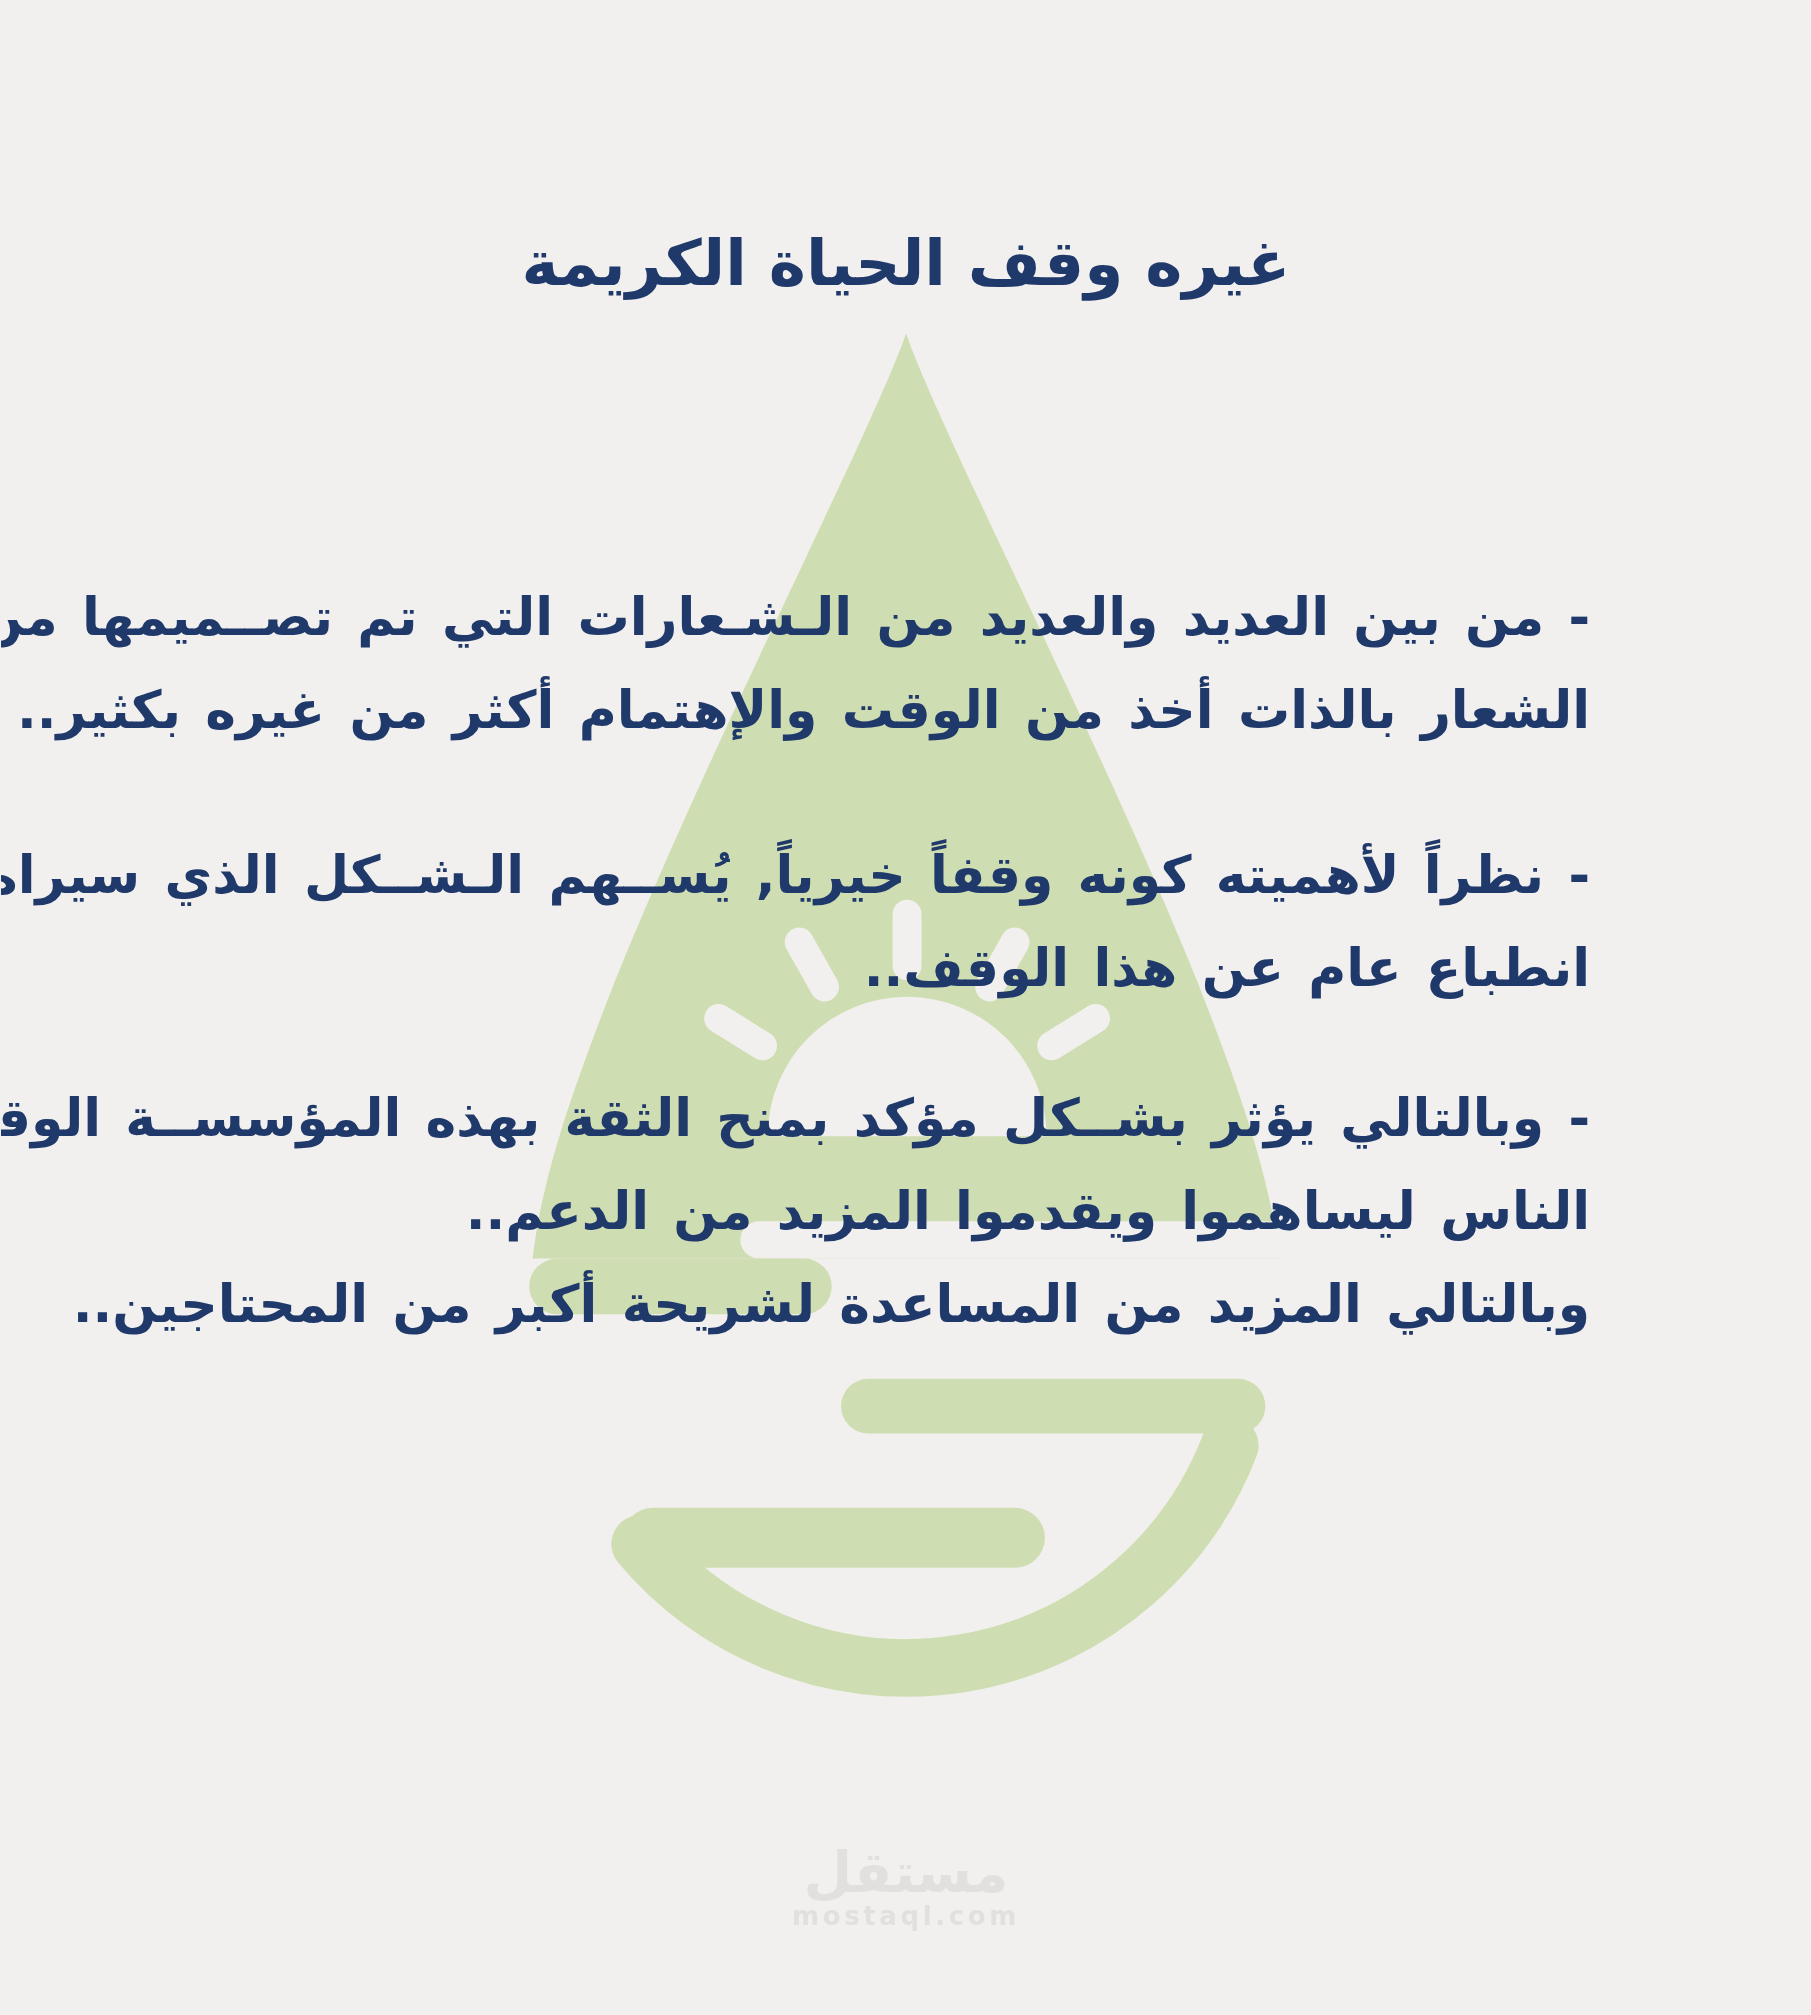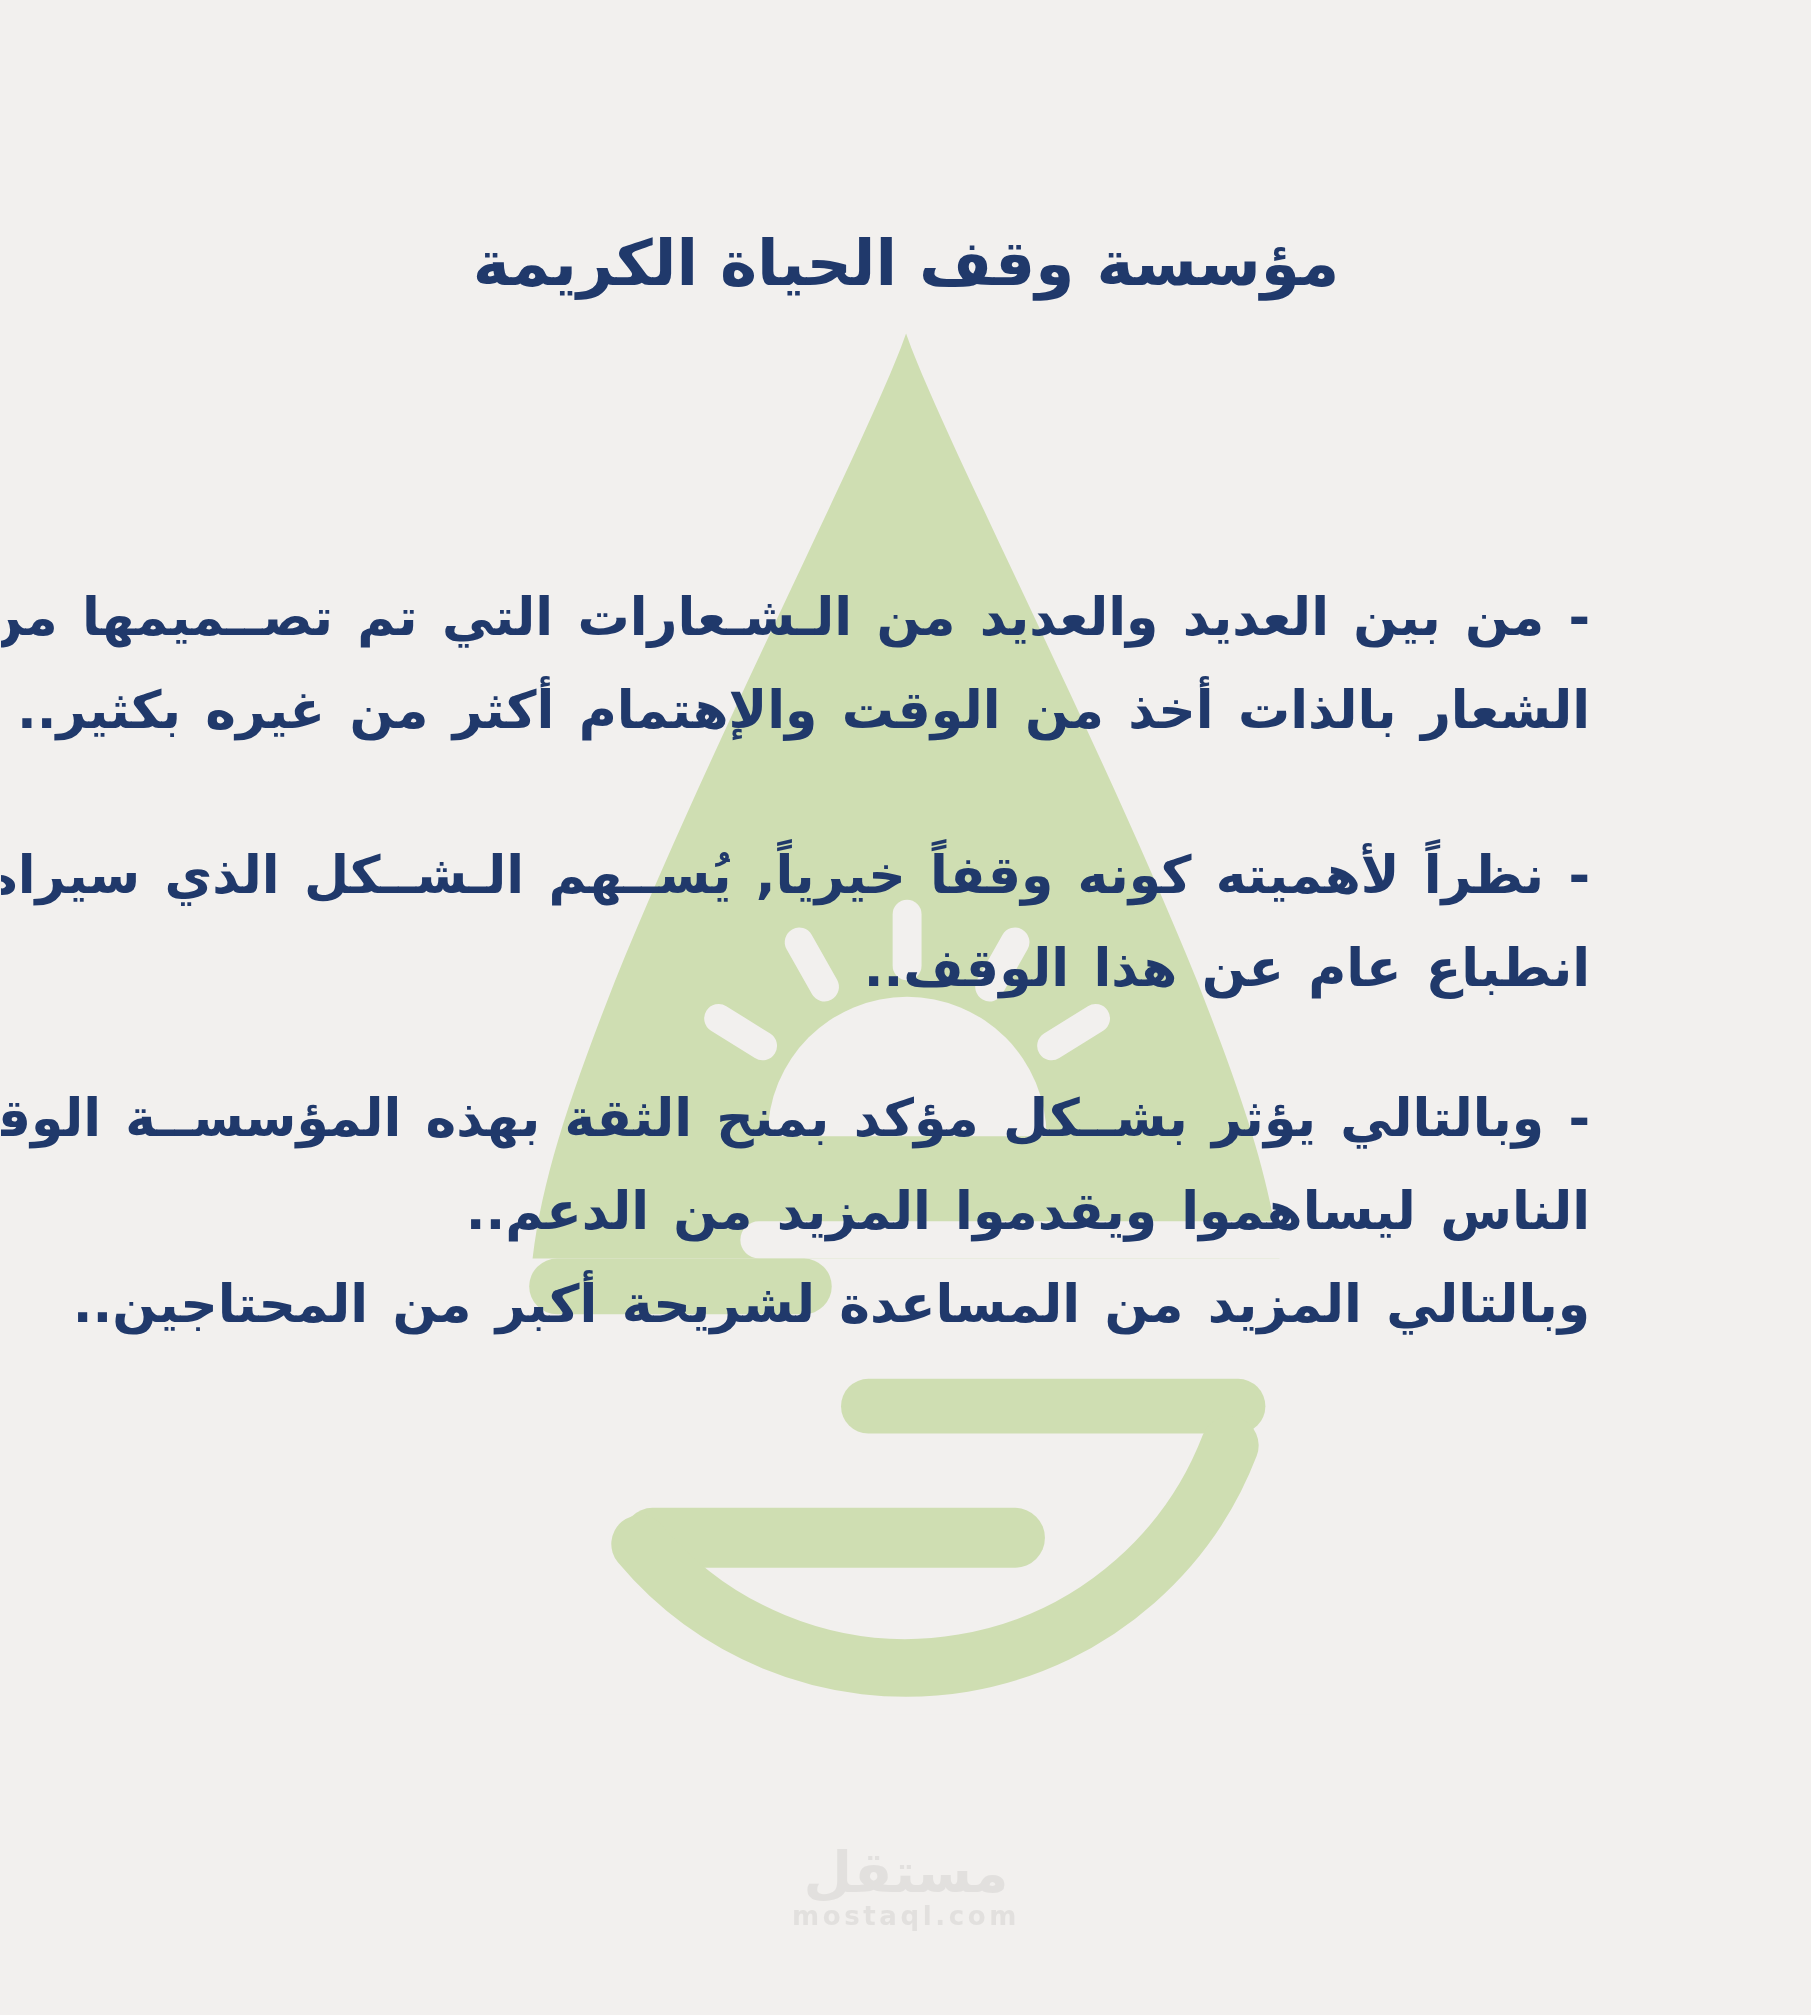--- a/index.html
+++ b/index.html
@@ -87,21 +87,21 @@
 
   <rect fill="#f2f0ee" x="950" y="2437" width="1650" height="883"></rect>
 
   <rect fill="#cfdeb2" x="1024" y="2437" width="586" height="108" rx="54"></rect>
   <rect fill="#cfdeb2" x="1628" y="2670" width="822" height="106" rx="53"></rect>
   <rect fill="#cfdeb2" x="1205" y="2920" width="818" height="116" rx="58"></rect>
 
   <path fill="none" stroke="#cfdeb2" stroke-width="112" stroke-linecap="round" d="M1239,2990 A672,672 0 0 0 2381,2799"></path>
 </svg>
 
-<div class="page-title">مؤسسة وقف الحياة الكريمة</div>
+<div class="page-title">غيره وقف الحياة الكريمة</div>
 
 <div class="para para-1">
   <span class="line">- من بين العديد والعديد من الـشـعارات التي تم تصــميمها من قبل إلا أنّ هذا</span>
   <span class="line">الشعار بالذات أخذ من الوقت والإهتمام أكثر من غيره بكثير..</span>
 </div>
 
 <div class="para para-2">
   <span class="line">- نظراً لأهميته كونه وقفاً خيرياً, يُســهم الـشــكل الذي سيراه الناس بتكوين</span>
   <span class="line">انطباع عام عن هذا الوقف..</span>
 </div>

